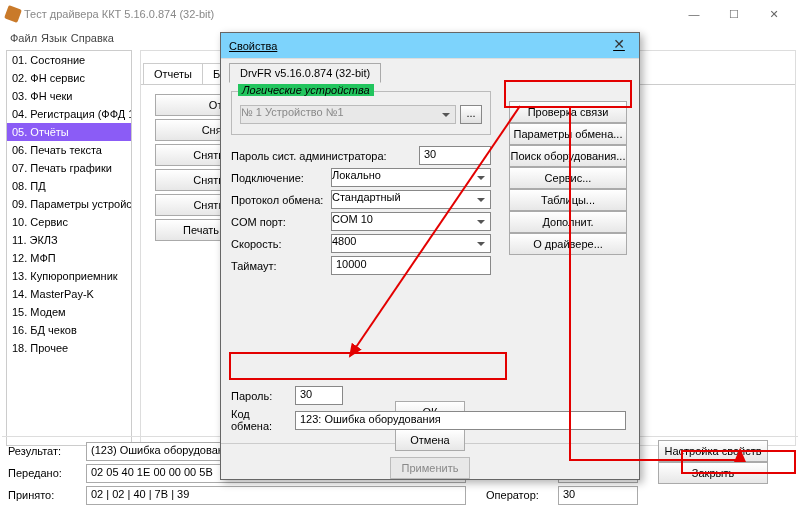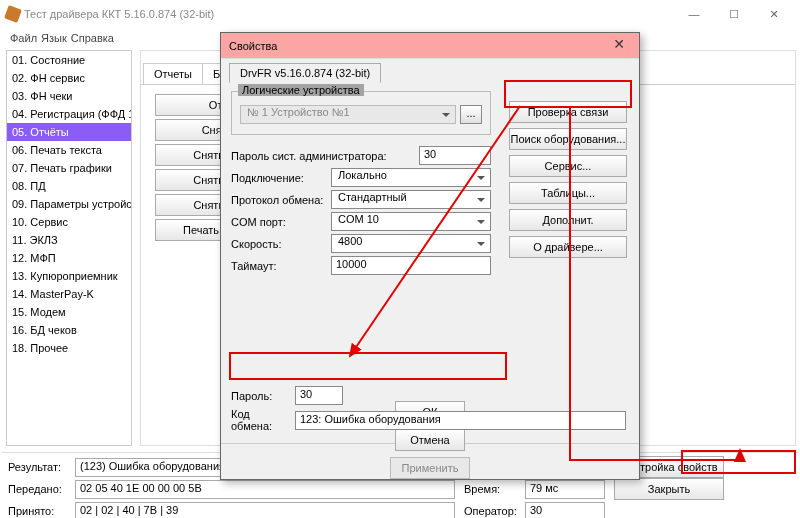--- a/index.html
+++ b/index.html
@@ -12,41 +12,41 @@
   .main { position: absolute; top: 48px; left: 0; right: 0; bottom: 70px; }
   .sidebar { position: absolute; top: 2px; left: 6px; width: 126px; border: 1px solid #ccc; bottom: 2px; background: #fff; overflow: hidden; }
   .sidebar .item { padding: 3px 5px; white-space: nowrap; cursor: pointer; color: #000; }
   .sidebar .item.active { background: #8b5cf6; color: #fff; }
   .content { position: absolute; left: 140px; right: 4px; top: 2px; bottom: 2px; border: 1px solid #ddd; }
   .tabs { display: flex; border-bottom: 1px solid #ccc; }
   .tab { padding: 4px 10px; border: 1px solid #ccc; border-bottom: none; background: #fff; margin-right: -1px; margin-top: 12px; }
   .tab:first-child { margin-left: 2px; }
   .btnrow { padding: 6px 14px; }
   .stdbtn { width: 138px; height: 22px; border: 1px solid #aaa; background: linear-gradient(#fff,#e7e7e7); text-align: center; line-height: 20px; margin: 3px 0; cursor: pointer; }
-  .bottombar { position: absolute; left: 2px; right: 2px; bottom: 0; height: 66px; border-top: 1px solid #ddd; padding: 4px 6px; display: grid; grid-template-columns: 58px 380px 52px 80px 110px; grid-auto-rows: 20px; gap: 2px 9px; align-items: center; }
+  .bottombar { position: absolute; left: 2px; right: 2px; bottom: 16px; height: 66px; border-top: 1px solid #ddd; padding: 4px 6px; display: grid; grid-template-columns: 58px 380px 52px 80px 110px; grid-auto-rows: 20px; gap: 2px 20px; align-items: center; }
   .inp { border: 1px solid #aaa; height: 19px; padding: 1px 4px; background: #fff; overflow: hidden; white-space: nowrap; }
   .lbl { text-align: left; }
   .dialog { position: absolute; left: 220px; top: 32px; width: 420px; border: 1px solid #666; background: #f0f0f0; box-shadow: 3px 3px 8px rgba(0,0,0,0.3); }
-  .dlg-title { height: 26px; display: flex; align-items: center; padding: 0 8px; background: #fca5a5; border-bottom: 1px solid #ddd; }
+  .dlg-title { height: 26px; display: flex; align-items: center; padding: 0 8px; background: #7dd3fc; border-bottom: 1px solid #ddd; text-decoration: underline; }
   .dlg-title .t { flex: 1; }
   .dlg-close { width: 24px; height: 20px; text-align: center; font-size: 14px; color: #333; cursor: pointer; }
   .dlg-tabs { display: flex; padding: 4px 8px 0 8px; }
   .dlg-tab { padding: 3px 10px; border: 1px solid #aaa; border-bottom: 1px solid #f0f0f0; background: #f0f0f0; }
   .dlg-body { padding: 8px 12px 6px 12px; position: relative; height: 360px; }
   .group { border: 1px solid #bbb; padding: 10px 8px 8px 8px; position: absolute; }
-  .group .legend { position: absolute; top: -8px; left: 6px; background: #a3a3a3; padding: 0 4px; }
+  .group .legend { position: absolute; top: -8px; left: 6px; background: #22c55e; padding: 0 4px; font-style: italic; }
   .row { display: flex; align-items: center; margin: 3px 0; gap: 4px; }
   .row .flab { width: 96px; }
   .row .finp { border: 1px solid #888; height: 19px; padding: 1px 4px; background: #fff; flex: 1; }
-  .row .fsel { border: 1px solid #888; height: 19px; padding: 0 18px 0 6px; background: #fff; flex: 1; position: relative; }
+  .row .fsel { border: 1px solid #888; height: 19px; padding: 0 18px 0 0; background: #fff; flex: 1; position: relative; }
   .fsel::after, .dd::after { content: ""; position: absolute; right: 5px; top: 7px; border: 4px solid transparent; border-top-color: #555; }
   .dd { position: relative; }
   .disabled { background: #e8e8e8 !important; color: #888; border-color: #bbb !important; }
   .ellips { width: 22px; height: 19px; border: 1px solid #888; background: linear-gradient(#fff,#e0e0e0); text-align: center; line-height: 15px; cursor: pointer; }
-  .rbtncol { position: absolute; right: 12px; top: 18px; display: flex; flex-direction: column; gap: 5px; }
+  .rbtncol { position: absolute; right: 12px; top: 18px; display: flex; flex-direction: column; }
   .rbtn { width: 118px; height: 22px; border: 1px solid #aaa; background: linear-gradient(#fff,#e7e7e7); text-align: center; line-height: 20px; cursor: pointer; }
   .dlg-foot { height: 36px; border-top: 1px solid #ccc; display: flex; align-items: center; justify-content: flex-end; gap: 6px; padding: 0 10px; flex-direction: column; }
   .redbox { position: absolute; border: 2px solid #e30000; pointer-events: none; }
   svg.anno { position: absolute; top: 0; left: 0; pointer-events: none; }
   .appicon { width: 14px; height: 14px; background: #c97a2a; transform: rotate(20deg); border-radius: 2px; display: inline-block; }
 </style>
 </head>
 <body>
 
 <div class="titlebar">
@@ -171,20 +171,21 @@
         <div class="finp" style="width:48px;flex:none;">30</div>
         </div>
       <div class="row">
           <span style="width:60px;">Код обмена:</span>
         <div class="finp">123: Ошибка оборудования</div>
         </div>
     </div>
 
     <div class="rbtncol" id="rbtncol">
         <div class="rbtn">Проверка связи</div>
+        <div class="rbtn">Параметры обмена...</div>
         <div class="rbtn">Поиск оборудования...</div>
         <div class="rbtn">Сервис...</div>
         <div class="rbtn">Таблицы...</div>
         <div class="rbtn">Дополнит. параметры...</div>
         <div class="rbtn">О драйвере...</div>
       </div>
   </div>
   <div class="dlg-foot">
     <div class="rbtn" style="width:70px;">ОК</div>
     <div class="rbtn" style="width:70px;">Отмена</div>

